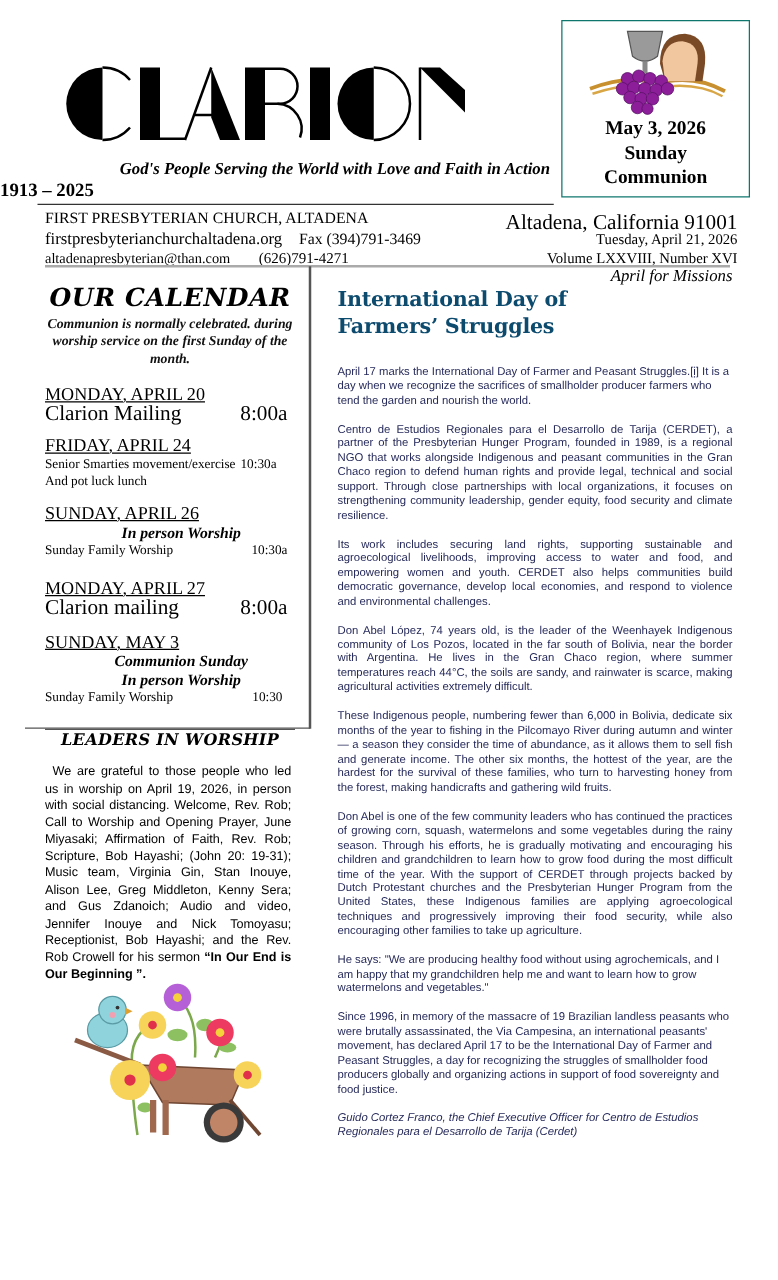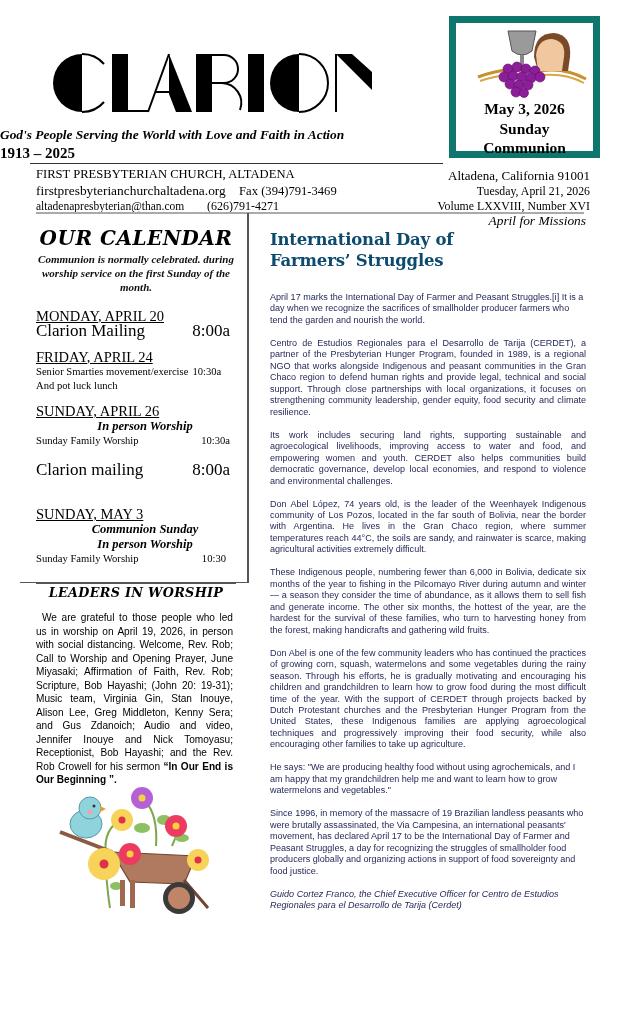--- a/index.html
+++ b/index.html
@@ -1,35 +1,35 @@
 <!DOCTYPE html>
 <html><head>
 <meta charset="utf-8">
 <style>
   html, body { margin: 0; padding: 0; background: #ffffff; }
   body { width: 622px; height: 1024px; position: relative; overflow: hidden; font-family: "Liberation Serif", serif; color: #000; }
   .abs { position: absolute; }
 
   
   #logo { left: 52px; top: 50px; width: 320px; height: 66px; }
-  #tagline { left: 0; top: 127px; width: 440px; text-align: left; font-family: "Liberation Serif", serif; font-weight: bold; font-style: italic; font-size: 13.4px; }
+  #tagline { left: 0; top: 127px; width: 440px; text-align: right; font-family: "Liberation Serif", serif; font-weight: bold; font-style: italic; font-size: 13.4px; }
   #years { left: 0; top: 145px; width: 440px; text-align: left; font-weight: bold; font-size: 15px; }
   #rule-top { left: 30px; top: 163px; width: 413px; height: 1px; background: #333; }
 
   
-  #communion-box { left: 449px; top: 16px; width: 151px; height: 142px; border: 7px solid #0f766e; box-sizing: border-box; }
+  #communion-box { left: 449px; top: 16px; width: 151px; height: 142px; border: 1px solid #0f766e; box-sizing: border-box; }
   #communion-art { position: absolute; left: 18px; top: 4px; width: 116px; height: 72px; }
   #communion-text { position: absolute; left: 0; top: 76px; width: 100%; text-align: center; font-weight: bold; font-size: 15.5px; line-height: 19.5px; }
 
   
   .info { font-family: "Liberation Serif", serif; white-space: nowrap; }
   #church-name { left: 36px; top: 167px; font-size: 12.6px; }
   #website { left: 36px; top: 183px; font-size: 13.4px; }
   #email { left: 36px; top: 199px; font-size: 11.5px; }
-  #city { right: 32px; top: 168px; font-size: 13px; text-align: right; }
+  #city { right: 32px; top: 168px; font-size: 17px; text-align: right; }
   #date { right: 32px; top: 184px; font-size: 11.8px; text-align: right; }
   #volume { right: 32px; top: 199px; font-size: 11.8px; text-align: right; }
   #rule-info { left: 36px; top: 212px; width: 548px; height: 2px; background: #aaa; }
   #minute { right: 36px; top: 213px; font-style: italic; font-size: 13.4px; text-align: right; }
 
   
   #calendar-box { left: 20px; top: 213px; width: 228px; height: 370px; border-right: 1px solid #555; border-bottom: 1px solid #555; box-sizing: border-box; }
   #cal-title { left: 36px; top: 226px; width: 200px; text-align: center; font-family: "DejaVu Serif", serif; font-weight: 900; font-style: italic; font-size: 20px; letter-spacing: 0.5px; }
   #cal-note { left: 36px; top: 252px; width: 200px; text-align: center; font-weight: bold; font-style: italic; font-size: 11px; line-height: 14px; color: #111; }
   .cal-day { position: absolute; left: 36px; width: 200px; }
@@ -180,20 +180,21 @@
 <div class="cal-day" style="top:403px">
   <div class="heading">SUNDAY, APRIL 26</div>
   <div class="sub">In person Worship</div>
   <div class="row" style="font-size:10.6px">
     <span>Sunday Family Worship</span>
     <span class="time">10:30a</span>
   </div>
 </div>
 
 <div class="cal-day" style="top:463px">
+  <div class="heading">MONDAY, APRIL 27</div>
   <div class="row">
     <span>Clarion mailing</span>
     <span class="time">8:00a</span>
   </div>
 </div>
 
 <div class="cal-day" style="top:506px">
   <div class="heading">SUNDAY, MAY 3</div>
   <div class="sub">Communion Sunday</div>
   <div class="sub">In person Worship</div>

